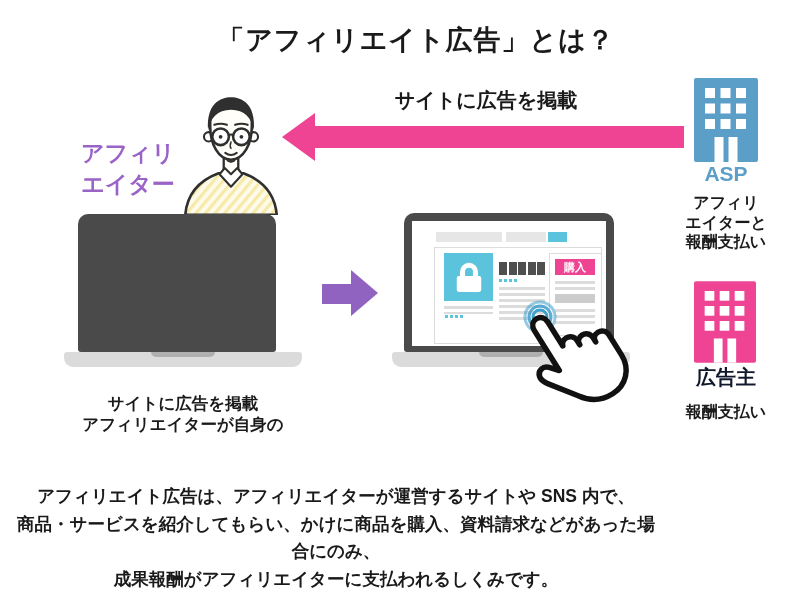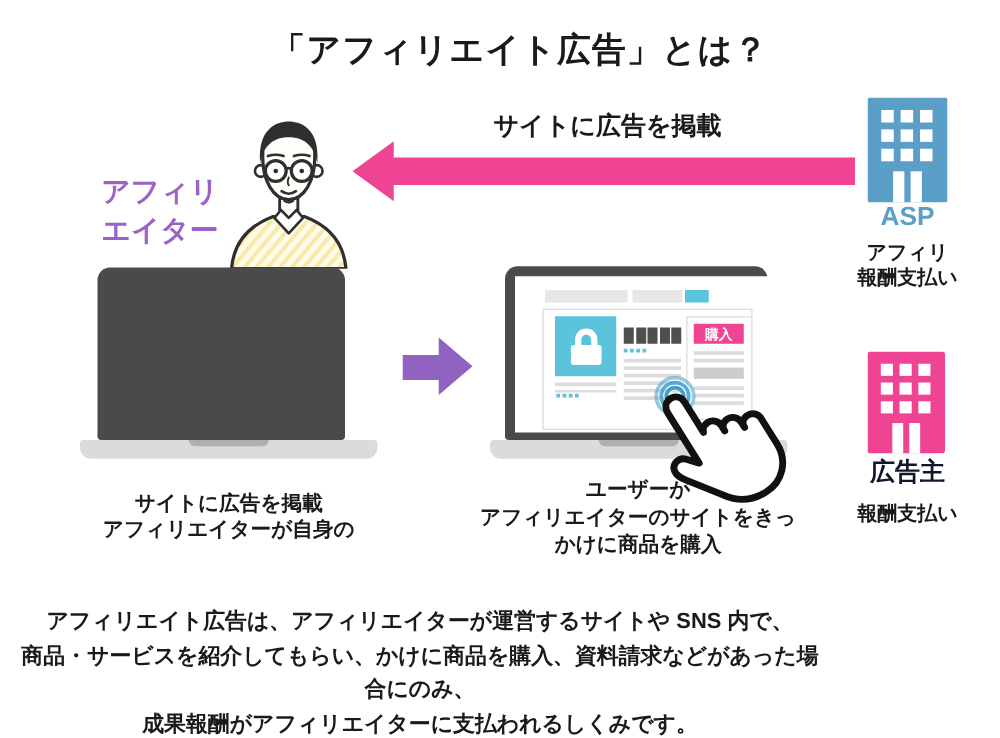--- a/index.html
+++ b/index.html
@@ -17,21 +17,21 @@
   .aff-label{left:58px;top:138px;width:108px;text-align:center;font-size:23px;font-weight:700;
              color:#9A63C6;line-height:31px;}
   .aff-label span{display:block;}
   .person{left:163px;top:95px;}
   
   .laptop-frame{background:#4A4A4A;border-radius:10px 10px 3px 3px;}
   .frame-left{left:62px;top:214px;width:198px;height:138px;}
   .frame-right{left:388px;top:213px;width:210px;height:139px;}
   .screen{background:#ffffff;overflow:hidden;}
   .screen-left{left:70px;top:222px;width:182px;height:124px;}
-  .screen-right{left:396px;top:221px;width:180px;height:125px;padding-left:35px;}
+  .screen-right{left:396px;top:221px;width:194px;height:125px;}
   .base{background:#DBDBDB;border-radius:3px 3px 9px 9px;}
   .base-left{left:48px;top:352px;width:238px;height:15px;}
   .base-right{left:376px;top:352px;width:238px;height:15px;}
   .notch{left:50%;top:0;transform:translateX(-50%);width:64px;height:5px;background:#AFAFAF;
          border-radius:0 0 5px 5px;position:absolute;}
   
   .green-topbar{left:0;top:0;width:182px;height:7px;background:#7CC142;}
   .blog-name{left:10px;top:9px;font-size:21px;font-weight:700;letter-spacing:.5px;}
   .searchbar{left:92px;top:13px;width:41px;height:10px;background:#EFEFEF;}
   .search-btn{left:136px;top:13px;width:18px;height:10px;background:#BBDC96;}
@@ -221,45 +221,41 @@
 
   <svg class="abs ripple" width="38" height="38" viewBox="0 0 38 38">
     <circle cx="19" cy="19" r="15" fill="none" stroke="#3E9FCC" stroke-width="3" opacity="0.55"></circle>
     <circle cx="19" cy="19" r="11" fill="none" stroke="#3E9FCC" stroke-width="3" opacity="0.85"></circle>
     <circle cx="19" cy="19" r="7" fill="none" stroke="#3E9FCC" stroke-width="3"></circle>
   </svg>
   <svg class="abs hand" width="92" height="112" viewBox="0 0 92 112">
     <path d="M33,4 C28,4 25,8 25,13 L25,60 L18,52 C14,47 6,49 5,55 C4.3,59 6,62 9,66 L28,92 C34,101 44,108 58,108 C74,108 86,96 86,80 L86,56 C86,51 82,48 78,48 C74,48 71,51 71,55 L71,50 C71,45 67,42 63,42 C59,42 56,45 56,49 L56,44 C56,39 52,36 48,36 C45,36 42,38 41,41 L41,13 C41,8 38,4 33,4 Z" fill="#ffffff" stroke="#111111" stroke-width="5.5" stroke-linejoin="round"></path>
   </svg>
 
-  <div class="abs caption cap-right">
-    <span>ユーザーが</span>
-    <span>アフィリエイターのサイトをきっ</span>
-    <span>かけに商品を購入</span>
-  </div>
 
   <svg class="abs building bld-asp" width="64" height="84" viewBox="0 0 64 84">
     <rect x="0" y="0" width="64" height="84" rx="2" fill="#5B9EC7"></rect>
     <g fill="#ffffff">
       <rect x="11" y="10" width="10" height="10"></rect>
         <rect x="26.5" y="10" width="10" height="10"></rect>
         <rect x="42" y="10" width="10" height="10"></rect>
       <rect x="11" y="25.5" width="10" height="10"></rect>
         <rect x="26.5" y="25.5" width="10" height="10"></rect>
         <rect x="42" y="25.5" width="10" height="10"></rect>
       <rect x="11" y="41" width="10" height="10"></rect>
         <rect x="26.5" y="41" width="10" height="10"></rect>
         <rect x="42" y="41" width="10" height="10"></rect>
       <rect x="20.5" y="59" width="9" height="25"></rect>
         <rect x="34.5" y="59" width="9" height="25"></rect>
     </g>
   </svg>
   <div class="abs org-name asp-name">ASP</div>
   <div class="abs org-desc asp-desc">
     <span>アフィリ</span>
+    <span>エイターと</span>
     <span>報酬支払い</span>
   </div>
 
   <svg class="abs building bld-adv" width="62" height="84" viewBox="0 0 64 84">
     <rect x="0" y="0" width="64" height="84" rx="2" fill="#EE4493"></rect>
     <g fill="#ffffff">
       <rect x="11" y="10" width="10" height="10"></rect>
         <rect x="26.5" y="10" width="10" height="10"></rect>
         <rect x="42" y="10" width="10" height="10"></rect>
       <rect x="11" y="25.5" width="10" height="10"></rect>

